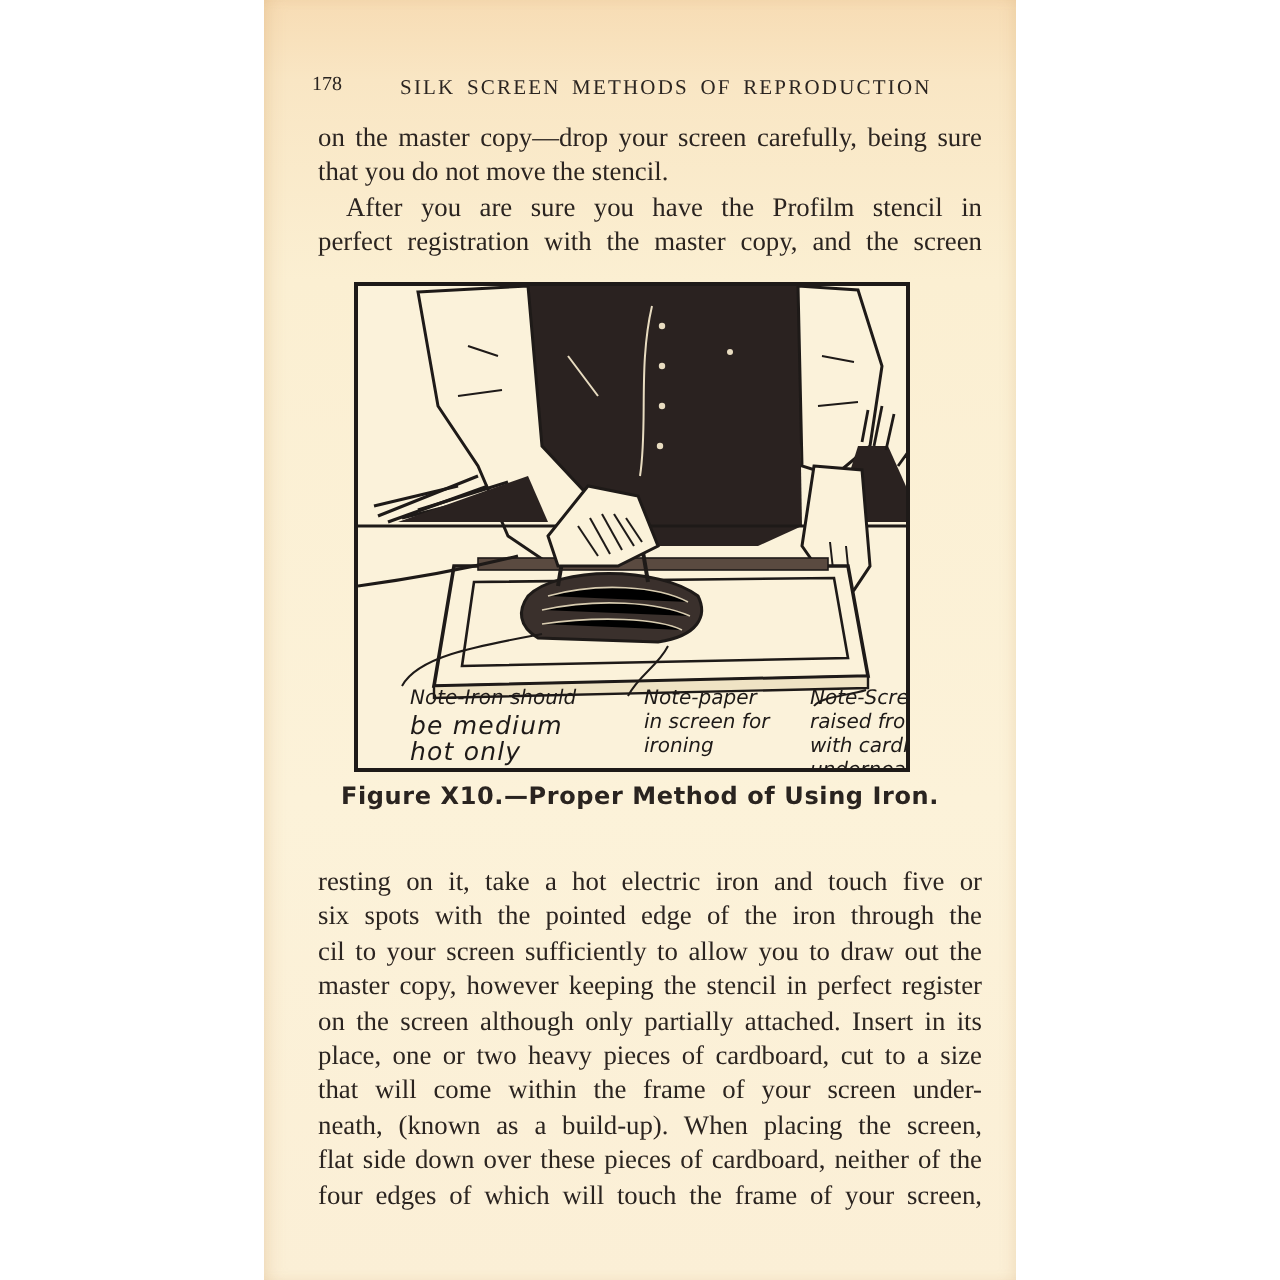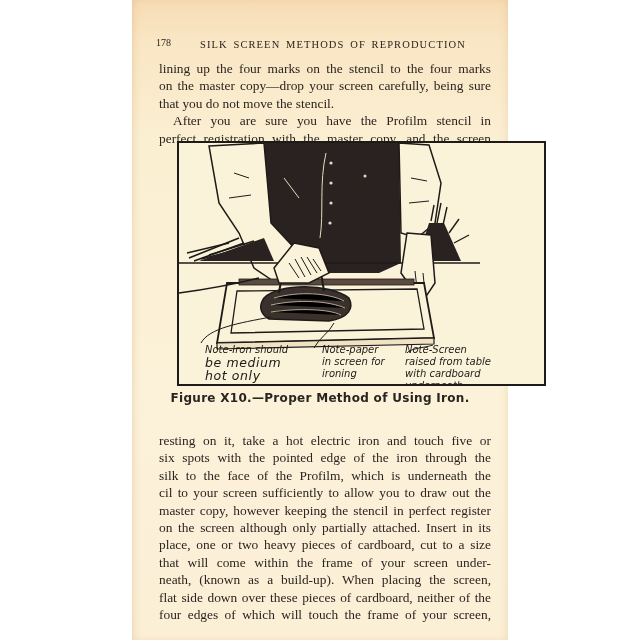--- a/index.html
+++ b/index.html
@@ -63,21 +63,21 @@
     .body-text .line.indent {
       text-indent: 14px;
     }
     .text-top { top: 60px; }
     .text-bottom { top: 413px; margin-top: 19px; }
 
     .figure {
       position: absolute;
       left: 45px;
       top: 141px;
-      width: 369px;
+      width: 278px;
       height: 245px;
       border: 2px solid #1e1a18;
       box-sizing: border-box;
       background: #fbf2da;
       overflow: hidden;
     }
     .figure svg {
       position: absolute;
       left: 0;
       top: 0;
@@ -113,21 +113,20 @@
 <body>
 
 <div class="page">
 
   <div class="running-head">
     <span class="page-number">178</span>
     <span class="running-title">SILK SCREEN METHODS OF REPRODUCTION</span>
   </div>
 
   <div class="body-text text-top">
-    <span class="line">lining up the four marks on the stencil to the four marks</span>
     <span class="line">on the master copy—drop your screen carefully, being sure</span>
     <span class="line last">that you do not move the stencil.</span>
     <span class="line indent">After you are sure you have the Profilm stencil in</span>
     <span class="line">perfect registration with the master copy, and the screen</span>
   </div>
 
   <div class="figure">
     <svg width="301" height="241" viewBox="0 0 301 241">
 
       <path d="M85 0 L220 0 L222 120 L200 130 L110 130 L90 110 Z" fill="#2a2220"></path>
@@ -216,21 +215,20 @@
       <div>with cardboard</div>
       <div>underneath .</div>
     </div>
   </div>
 
   <div class="caption">Figure X10.—Proper Method of Using Iron.</div>
 
   <div class="body-text text-bottom">
     <span class="line">resting on it, take a hot electric iron and touch five or</span>
     <span class="line">six spots with the pointed edge of the iron through the</span>
-    <span class="line">silk to the face of the Profilm, which is underneath the</span>
     <span class="line">cil to your screen sufficiently to allow you to draw out the</span>
     <span class="line">master copy, however keeping the stencil in perfect register</span>
     <span class="line">on the screen although only partially attached.  Insert in its</span>
     <span class="line">place, one or two heavy pieces of cardboard, cut to a size</span>
     <span class="line">that will come within the frame of your screen under-</span>
     <span class="line">neath, (known as a build-up).  When placing the screen,</span>
     <span class="line">flat side down over these pieces of cardboard, neither of the</span>
     <span class="line">four edges of which will touch the frame of your screen,</span>
   </div>
 

